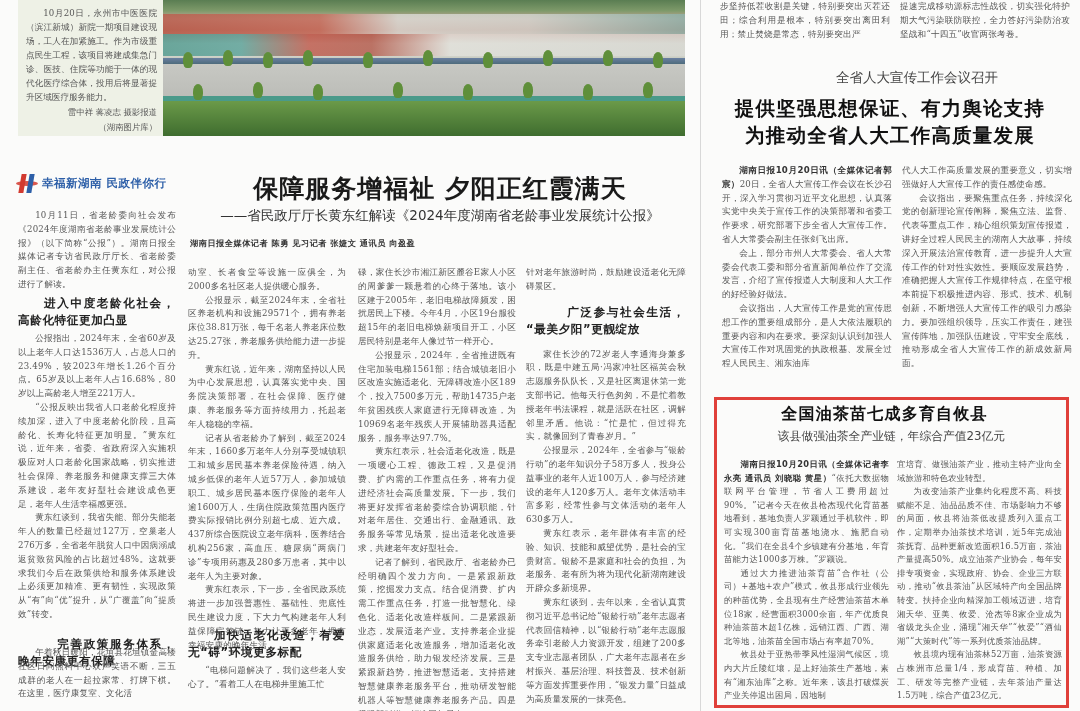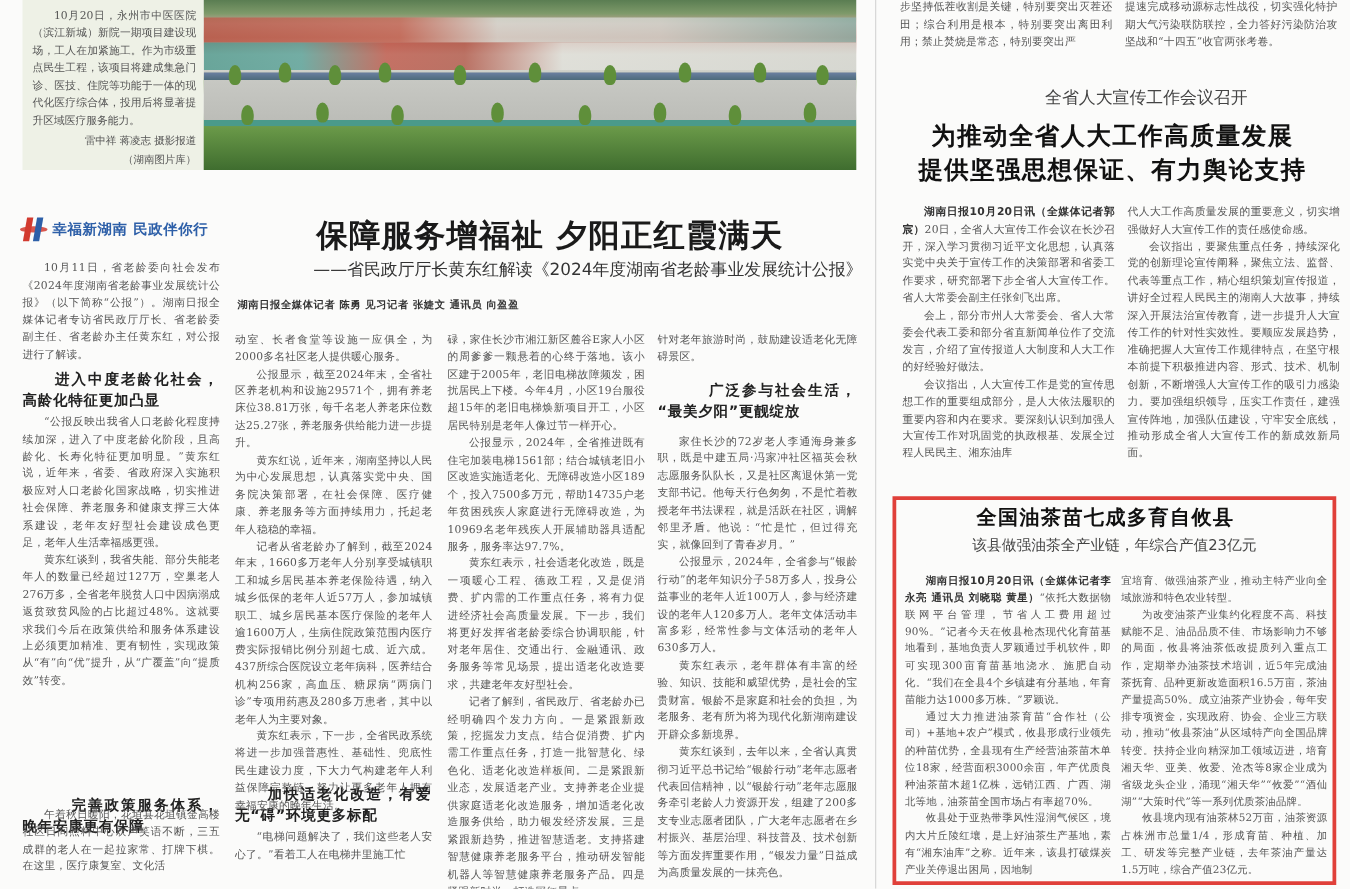--- a/index.html
+++ b/index.html
@@ -36,21 +36,21 @@
   .subhead .l1 { display: block; text-align: right; }
   .subhead .l2 { display: block; text-align: left; letter-spacing: 0.6px; }
 
   #left-sub1 { left: 18px; top: 295px; width: 158px; }
   #left-p1 { left: 18px; top: 332px; width: 158px; }
   #left-sub2 { left: 18px; top: 636px; width: 158px; }
   #left-p2 { left: 18px; top: 646px; width: 158px; }
 
   
   #main-title { left: 190px; top: 172px; width: 500px; text-align: center; font-family: "DejaVu Serif", serif; font-weight: bold; font-size: 25px; letter-spacing: 1px; color: #1a1a1a; }
-  #main-subtitle { left: 190px; top: 207px; width: 500px; text-align: right; font-family: "DejaVu Sans", sans-serif; font-size: 13.5px; color: #333; }
+  #main-subtitle { left: 190px; top: 207px; width: 500px; text-align: center; font-family: "DejaVu Sans", sans-serif; font-size: 13.5px; color: #333; }
   #byline { left: 190px; top: 238px; width: 500px; font-family: "DejaVu Sans", sans-serif; font-weight: bold; font-size: 8.2px; color: #333; letter-spacing: .5px; }
 
   #col2 { left: 188px; top: 266px; width: 158px; }
   #col3 { left: 358px; top: 266px; width: 158px; }
   #col4 { left: 526px; top: 266px; width: 160px; }
   #col2-sub { left: 188px; top: 627px; width: 158px; }
   #col2-p2 { left: 188px; top: 664px; width: 158px; }
 
   
   #right-top-text { left: 720px; top: 0; width: 350px; display: flex; gap: 10px; }
@@ -121,20 +121,21 @@
 
 <div id="intro" class="abs body-text">
   <p>10月11日，省老龄委向社会发布《2024年度湖南省老龄事业发展统计公报》（以下简称“公报”）。湖南日报全媒体记者专访省民政厅厅长、省老龄委副主任、省老龄办主任黄东红，对公报进行了解读。</p>
 </div>
 
 <div id="left-sub1" class="abs subhead">
   <span class="l1">进入中度老龄化社会，</span>
   <span class="l2">高龄化特征更加凸显</span>
 </div>
 <div id="left-p1" class="abs body-text">
+  <p>公报指出，2024年末，全省60岁及以上老年人口达1536万人，占总人口的23.49%，较2023年增长1.26个百分点。65岁及以上老年人占16.68%，80岁以上高龄老人增至221万人。</p>
   <p>“公报反映出我省人口老龄化程度持续加深，进入了中度老龄化阶段，且高龄化、长寿化特征更加明显。”黄东红说，近年来，省委、省政府深入实施积极应对人口老龄化国家战略，切实推进社会保障、养老服务和健康支撑三大体系建设，老年友好型社会建设成色更足，老年人生活幸福感更强。</p>
   <p>黄东红谈到，我省失能、部分失能老年人的数量已经超过127万，空巢老人276万多，全省老年脱贫人口中因病溺成返贫致贫风险的占比超过48%。这就要求我们今后在政策供给和服务体系建设上必须更加精准、更有韧性，实现政策从“有”向“优”提升，从“广覆盖”向“提质效”转变。</p>
 </div>
 
 <div id="left-sub2" class="abs subhead">
   <span class="l1">完善政策服务体系，</span>
   <span class="l2">晚年安康更有保障</span>
 </div>
 <div id="left-p2" class="abs body-text">
   <p>午着秋日暖阳，花垣县花垣镇金高楼社区日间照料中心欢声笑语不断，三五成群的老人在一起拉家常、打牌下棋。在这里，医疗康复室、文化活</p>
@@ -182,22 +183,22 @@
   <div class="half body-text">
       <p class="noindent">步坚持低茬收割是关键，特别要突出灭茬还田；综合利用是根本，特别要突出离田利用；禁止焚烧是常态，特别要突出严</p>
     </div>
   <div class="half body-text">
       <p class="noindent">提速完成移动源标志性战役，切实强化特护期大气污染联防联控，全力答好污染防治攻坚战和“十四五”收官两张考卷。</p>
     </div>
 </div>
 
 <div id="npc-kicker" class="abs">全省人大宣传工作会议召开</div>
 <div id="npc-title" class="abs">
+  <div>提供坚强思想保证、有力舆论支持</div>
   <div>为推动全省人大工作高质量发展</div>
-  <div>提供坚强思想保证、有力舆论支持</div>
 </div>
 <div id="npc-body" class="abs">
   <div class="half body-text">
     <p><span class="lead-bold">湖南日报10月20日讯（全媒体记者郭宸）</span><span>20日，全省人大宣传工作会议在长沙召开，深入学习贯彻习近平文化思想，认真落实党中央关于宣传工作的决策部署和省委工作要求，研究部署下步全省人大宣传工作。省人大常委会副主任张剑飞出席。</span></p>
     <p>会上，部分市州人大常委会、省人大常委会代表工委和部分省直新闻单位作了交流发言，介绍了宣传报道人大制度和人大工作的好经验好做法。</p>
     <p>会议指出，人大宣传工作是党的宣传思想工作的重要组成部分，是人大依法履职的重要内容和内在要求。要深刻认识到加强人大宣传工作对巩固党的执政根基、发展全过程人民民主、湘东油库</p>
   </div>
   <div class="half body-text">
     <p class="noindent">代人大工作高质量发展的重要意义，切实增强做好人大宣传工作的责任感使命感。</p>
     <p>会议指出，要聚焦重点任务，持续深化党的创新理论宣传阐释，聚焦立法、监督、代表等重点工作，精心组织策划宣传报道，讲好全过程人民民主的湖南人大故事，持续深入开展法治宣传教育，进一步提升人大宣传工作的针对性实效性。要顺应发展趋势，准确把握人大宣传工作规律特点，在坚守根本前提下积极推进内容、形式、技术、机制创新，不断增强人大宣传工作的吸引力感染力。要加强组织领导，压实工作责任，建强宣传阵地，加强队伍建设，守牢安全底线，推动形成全省人大宣传工作的新成效新局面。</p>

